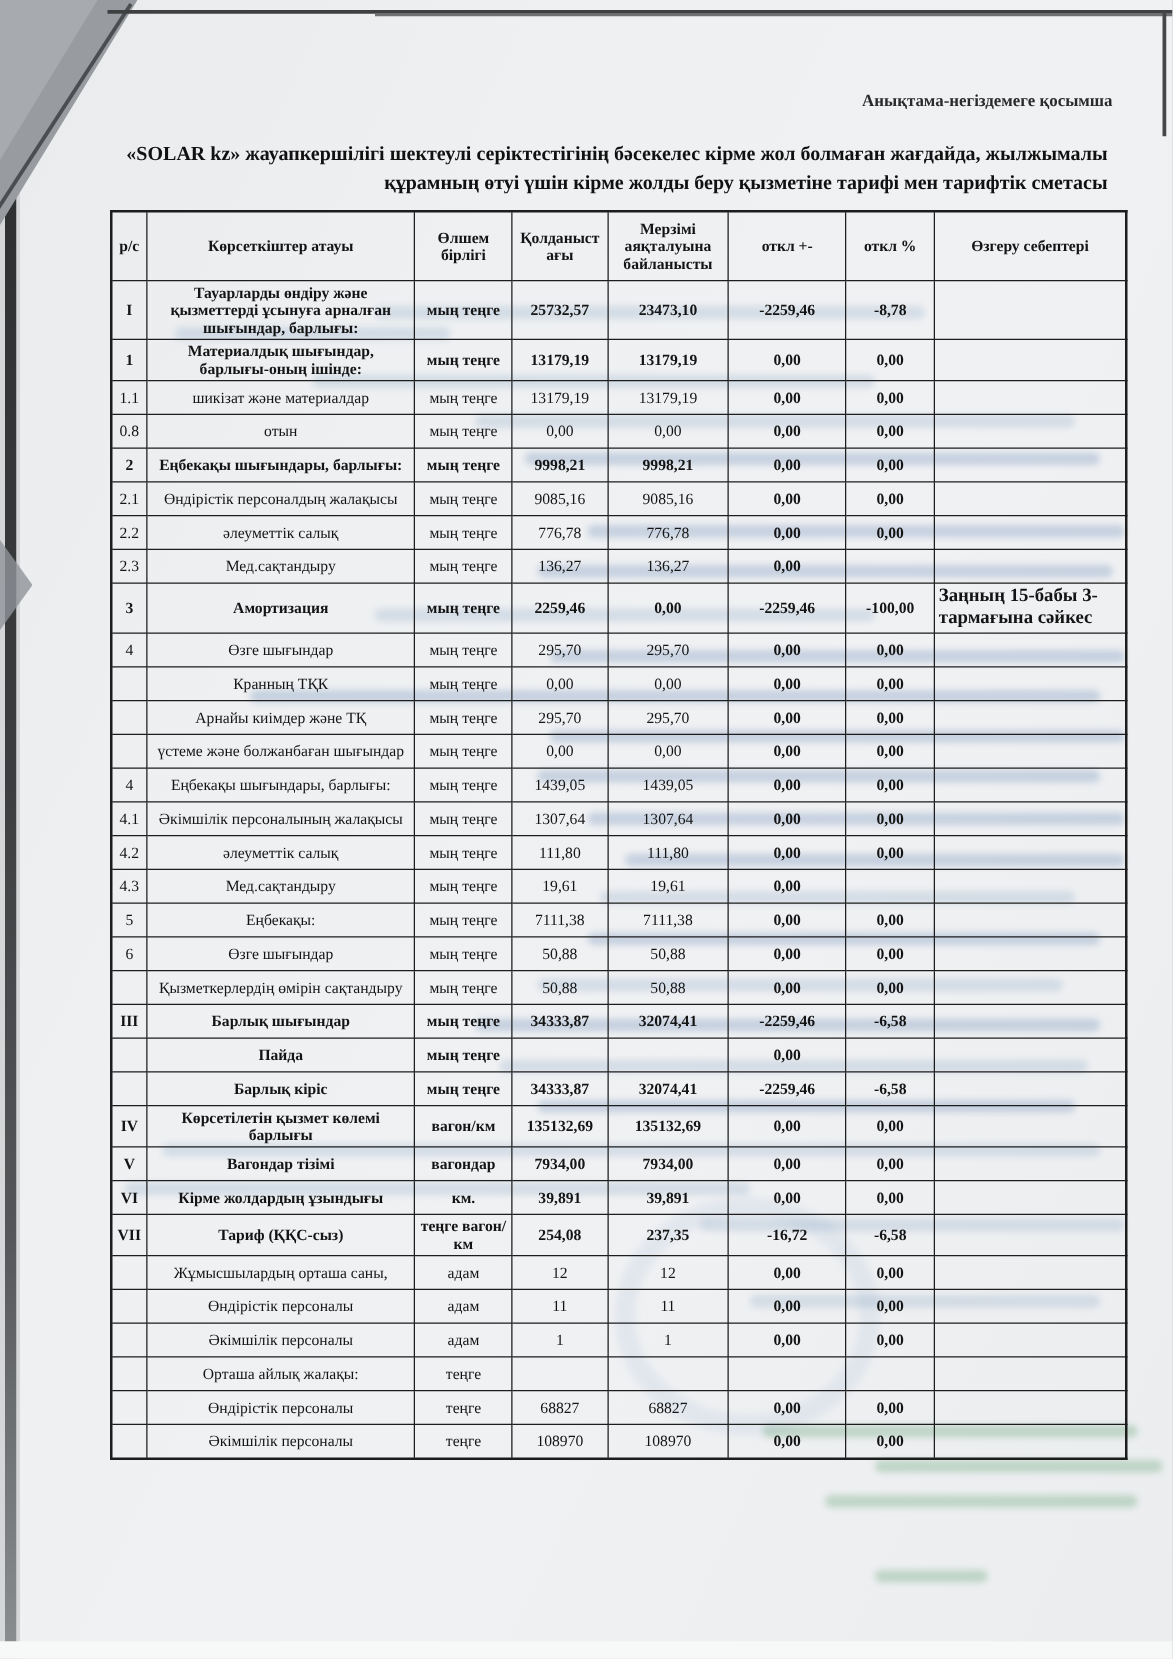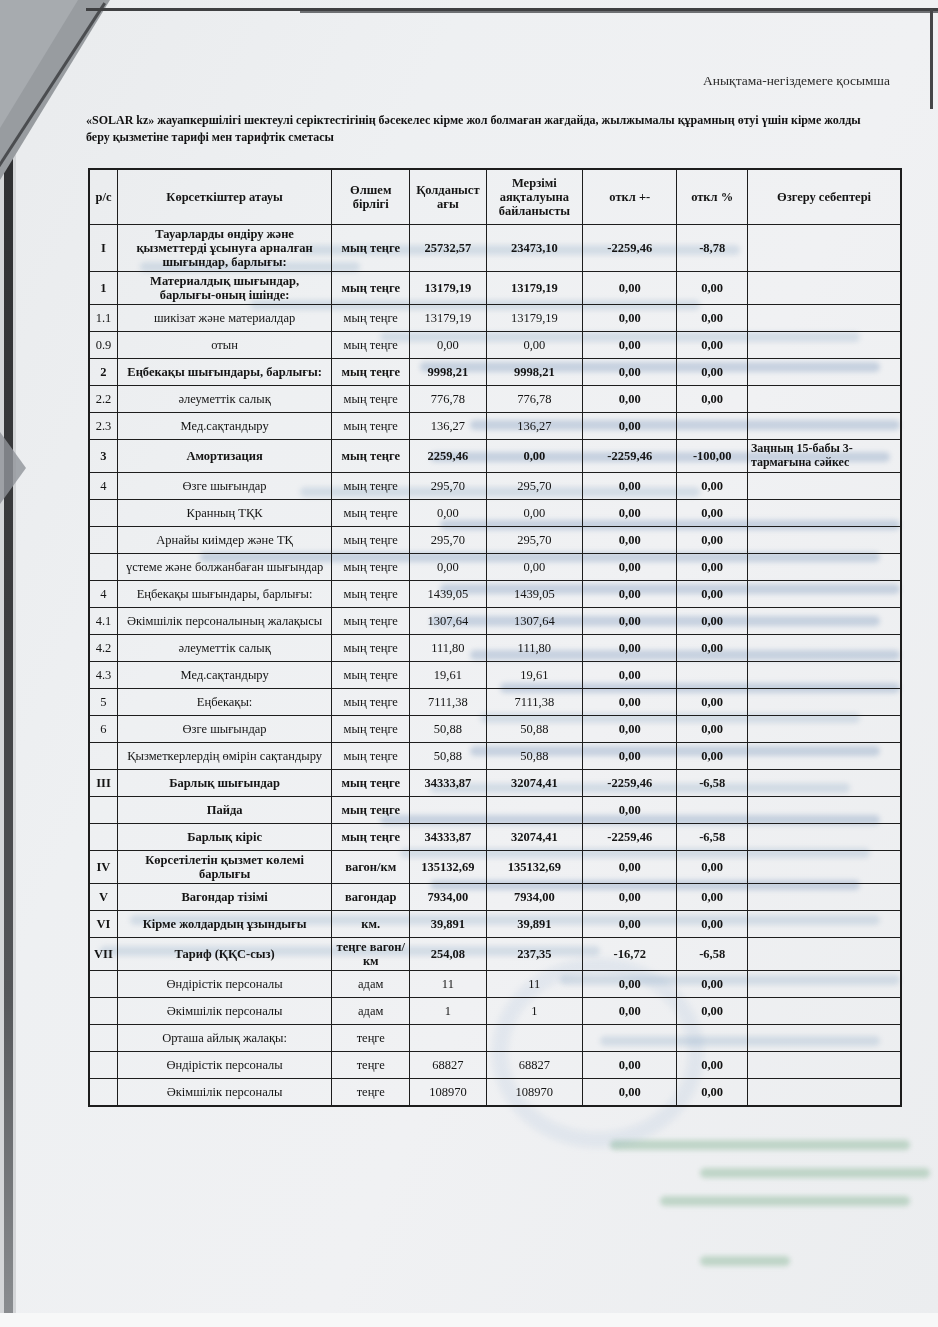--- a/index.html
+++ b/index.html
@@ -23,36 +23,36 @@
   .edge-right{position:absolute;right:5px;top:9px;width:3px;height:100px;background:#454648;}
   .left-notch{position:absolute;left:0;top:432px;width:26px;height:72px;
               clip-path:polygon(0 0,100% 50%,0 100%);background:#90949a;opacity:.8;}
   .bottom-strip{position:absolute;left:0;bottom:0;width:938px;height:14px;background:#f7f8f8;}
   
   .bleed{position:absolute;border-radius:6px;filter:blur(2.5px);pointer-events:none;}
   .stamp{position:absolute;left:492px;top:958px;width:180px;height:158px;border-radius:50%;
          border:16px solid rgba(110,145,200,0.10);filter:blur(3px);pointer-events:none;}
   
   .corner-note{position:absolute;top:73px;left:0;width:890px;text-align:right;
-               font-size:13.5px;color:#2a2a2a;}
-  .doc-title{position:absolute;top:112px;left:86px;width:800px;text-align:left;
-             font-weight:bold;font-size:12px;line-height:1.45;color:#111;}
+               font-size:13.5px;color:#2a2a2a;font-weight:bold;}
+  .doc-title{position:absolute;top:112px;left:86px;width:800px;text-align:right;
+             font-weight:bold;font-size:16px;line-height:1.45;color:#111;}
   table.tariff{position:absolute;top:168px;left:88px;width:814px;border-collapse:collapse;
                font-size:12.5px;line-height:1.12;color:#141414;background:transparent;}
   table.tariff td,table.tariff th{border:1px solid #1d1d1d;padding:2px 3px;vertical-align:middle;}
   table.tariff{border:2px solid #1d1d1d;}
   table.tariff th{font-weight:bold;text-align:center;height:50px;padding:2px 2px;}
   td.c-num{text-align:center;width:3.5%;}
   td.c-name{text-align:center;width:26.4%;padding-left:4px;}
   td.c-unit{text-align:center;width:9.6%;margin-left:40px;}
   td.c-cur,td.c-end{text-align:center;width:9.4%;}
   td.c-end{width:11.9%;}
   td.c-dev,td.c-pct{text-align:center;font-weight:bold;width:11.6%;}
   td.c-pct{width:8.7%;}
-  td.c-reason{text-align:left;font-size:12px;line-height:1.15;width:18.9%;padding-left:3px;}
+  td.c-reason{text-align:left;font-size:15px;line-height:1.15;width:18.9%;padding-left:3px;}
   tr.bold td{font-weight:bold;}
   tr td{height:22px;}
 </style>
 </head>
 <body>
 
 <div id="scan">
 
   <div class="left-strip"></div>
   <div class="edge-left"></div>
@@ -138,35 +138,45 @@
           <td class="c-num">1.1</td>
           <td class="c-name">шикізат және материалдар</td>
           <td class="c-unit">мың теңге</td>
           <td class="c-cur">13179,19</td>
           <td class="c-end">13179,19</td>
           <td class="c-dev">0,00</td>
           <td class="c-pct">0,00</td>
           <td class="c-reason"></td>
         </tr>
         <tr>
-          <td class="c-num">0.9</td>
+          <td class="c-num">0.8</td>
           <td class="c-name">отын</td>
           <td class="c-unit">мың теңге</td>
           <td class="c-cur">0,00</td>
           <td class="c-end">0,00</td>
           <td class="c-dev">0,00</td>
           <td class="c-pct">0,00</td>
           <td class="c-reason"></td>
         </tr>
         <tr class="bold">
           <td class="c-num">2</td>
           <td class="c-name">Еңбекақы шығындары, барлығы:</td>
           <td class="c-unit">мың теңге</td>
           <td class="c-cur">9998,21</td>
           <td class="c-end">9998,21</td>
+          <td class="c-dev">0,00</td>
+          <td class="c-pct">0,00</td>
+          <td class="c-reason"></td>
+        </tr>
+        <tr>
+          <td class="c-num">2.1</td>
+          <td class="c-name">Өндірістік персоналдың жалақысы</td>
+          <td class="c-unit">мың теңге</td>
+          <td class="c-cur">9085,16</td>
+          <td class="c-end">9085,16</td>
           <td class="c-dev">0,00</td>
           <td class="c-pct">0,00</td>
           <td class="c-reason"></td>
         </tr>
         <tr>
           <td class="c-num">2.2</td>
           <td class="c-name">әлеуметтік салық</td>
           <td class="c-unit">мың теңге</td>
           <td class="c-cur">776,78</td>
           <td class="c-end">776,78</td>
@@ -369,20 +379,30 @@
           <td class="c-name">Тариф (ҚҚС-сыз)</td>
           <td class="c-unit">теңге вагон/км</td>
           <td class="c-cur">254,08</td>
           <td class="c-end">237,35</td>
           <td class="c-dev">-16,72</td>
           <td class="c-pct">-6,58</td>
           <td class="c-reason"></td>
         </tr>
         <tr>
           <td class="c-num"></td>
+          <td class="c-name">Жұмысшылардың орташа саны,</td>
+          <td class="c-unit">адам</td>
+          <td class="c-cur">12</td>
+          <td class="c-end">12</td>
+          <td class="c-dev">0,00</td>
+          <td class="c-pct">0,00</td>
+          <td class="c-reason"></td>
+        </tr>
+        <tr>
+          <td class="c-num"></td>
           <td class="c-name">Өндірістік персоналы</td>
           <td class="c-unit">адам</td>
           <td class="c-cur">11</td>
           <td class="c-end">11</td>
           <td class="c-dev">0,00</td>
           <td class="c-pct">0,00</td>
           <td class="c-reason"></td>
         </tr>
         <tr>
           <td class="c-num"></td>

